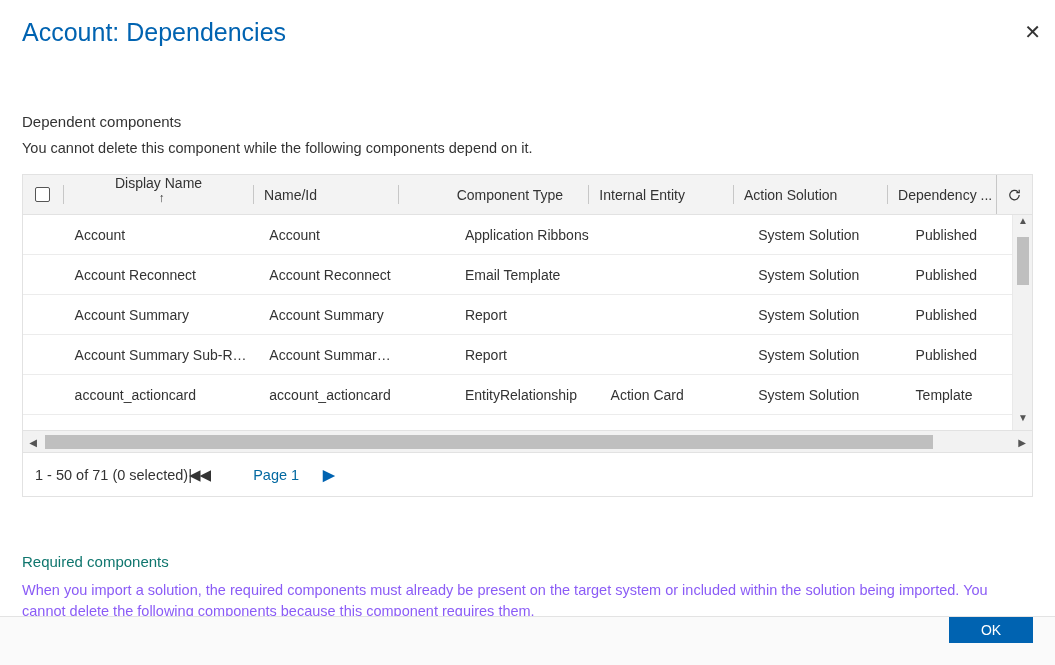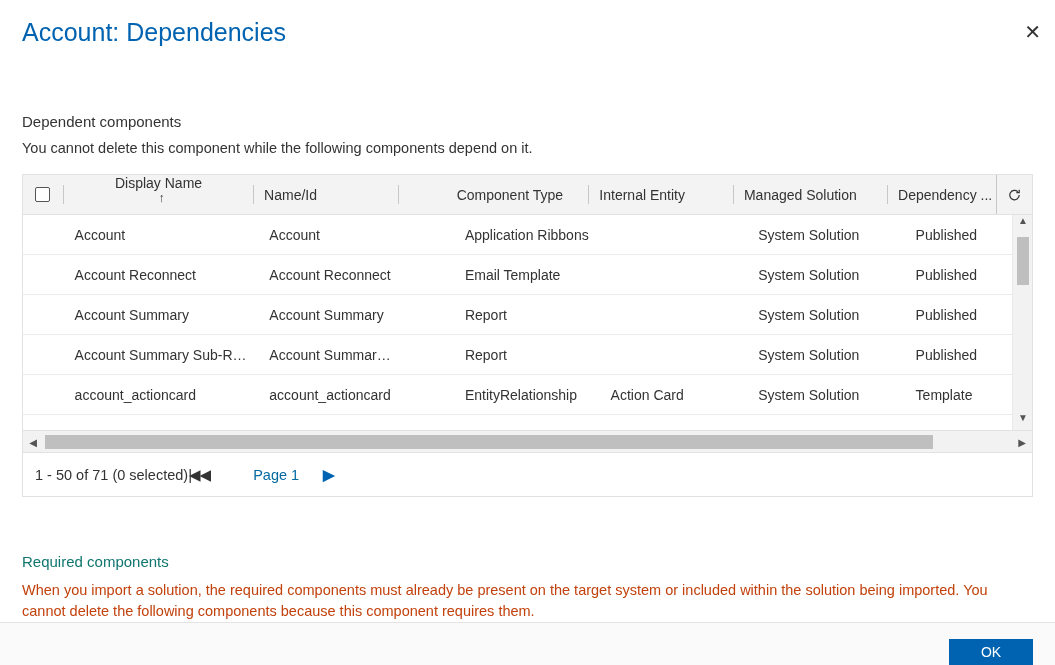--- a/index.html
+++ b/index.html
@@ -133,27 +133,27 @@
     .page-label { color:#0369a1; margin-left:30px;}
     
     .section2-heading {
       margin-top: 56px;
       font-size: 15px;
       color: #0f766e;
     }
     .section2-sub {
       margin-top: 10px;
       font-size: 14.5px;
-      color: #c2410c;
+      color: #8b5cf6;
       line-height: 1.45;
     }
     
     .footer-bar {
-      position:absolute; left:0; right:0; bottom:0; height:43px; background:#fafafa; border-top:1px solid #e3e3e3;
-      display:flex; align-items:flex-end; justify-content:flex-end; padding-right:22px;padding-left:20px;
+      position:absolute; left:0; right:0; bottom:0; height:49px; background:#fafafa; border-top:1px solid #e3e3e3;
+      display:flex; align-items:flex-start; justify-content:flex-end; padding-right:22px;padding-left:20px;
     }
     .ok-btn {
       background:#0063b1; color:#fff; border:none; width:84px; height:26px; font-size:14px; cursor:pointer;
     }
   </style>
 </head>
 <body>
 
 <h1 class="dialog-title">Account: Dependencies</h1>
 <div class="close-x">✕</div>
@@ -173,21 +173,21 @@
         <span>Display Name</span>
         <span class="sort-arrow">↑</span>
       </div>
       <div class="hsep"></div>
       <div class="hcell col-name">Name/Id</div>
       <div class="hsep"></div>
       <div class="hcell col-ctype">Component Type</div>
       <div class="hsep"></div>
       <div class="hcell col-dent">Internal Entity</div>
       <div class="hsep"></div>
-      <div class="hcell col-sol">Managed Solution</div>
+      <div class="hcell col-sol">Action Solution</div>
       <div class="hsep"></div>
       <div class="hcell col-deptype">Dependency ...</div>
       <div class="hcell refresh-col">
         <svg width="16" height="16" viewBox="0 0 16 16">
           <path fill="none" stroke="#333" stroke-width="1.3" d="M13 8a5 5 0 1 1 -1.5 -3.5 M13 2.5 v3 h-3"></path>
         </svg>
       </div>
     </div>
 
     <div class="grid-body">

